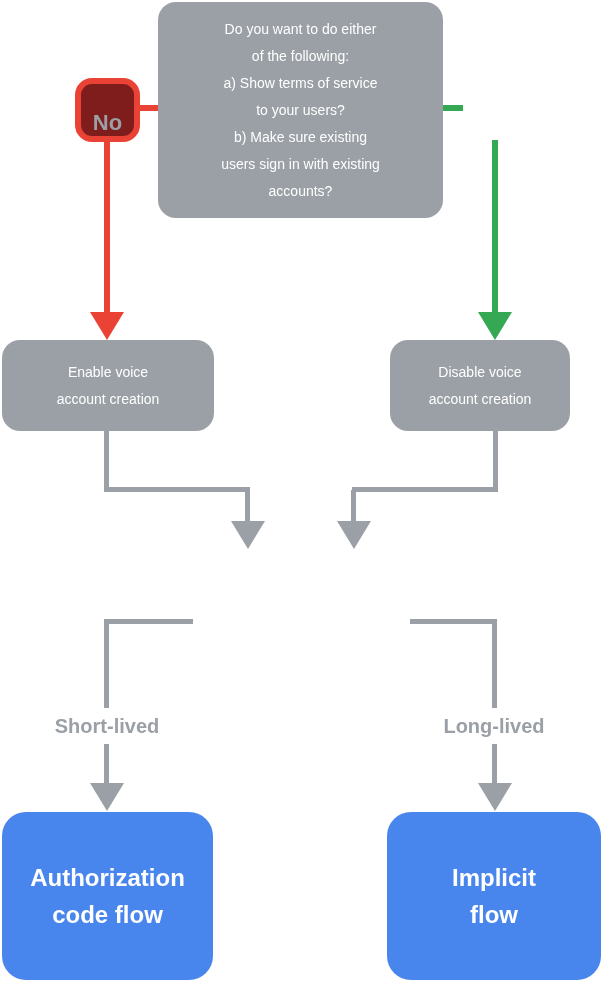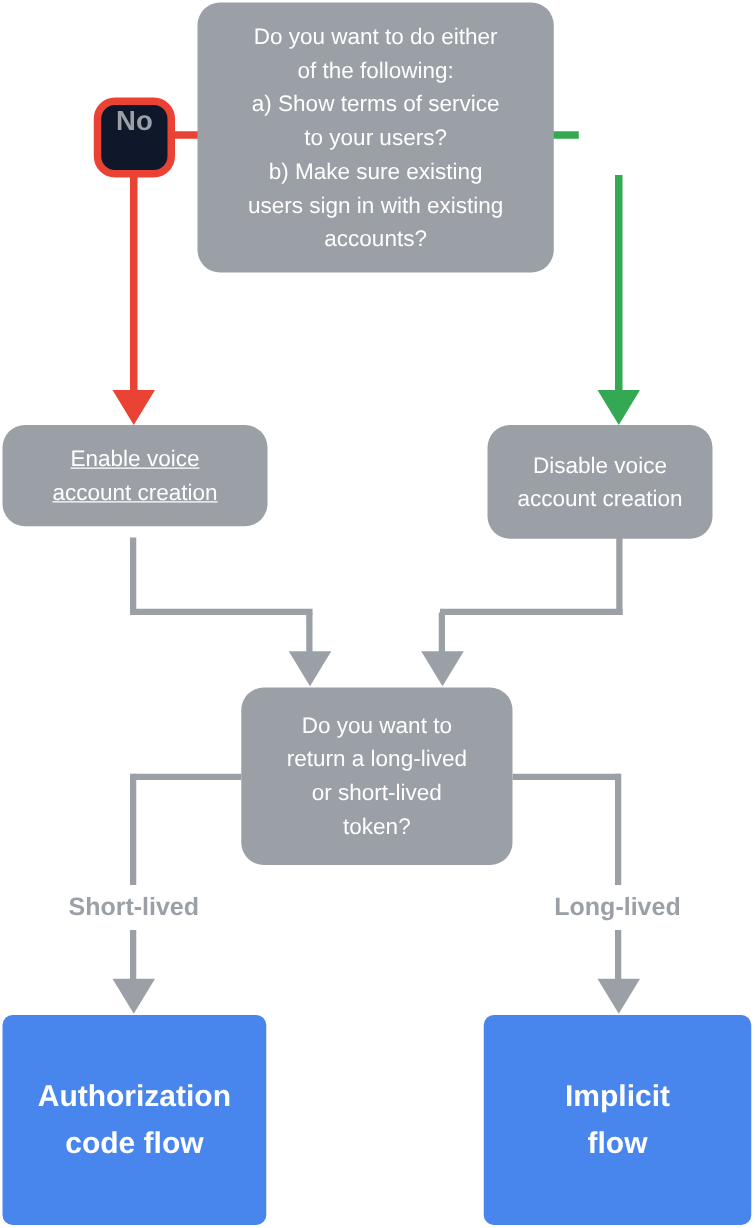--- a/index.html
+++ b/index.html
@@ -11,31 +11,31 @@
   }
   .stage { position:absolute; left:0; top:0; width:604px; height:982px; }
 
   .node {
     position:absolute; display:flex; align-items:center; justify-content:center;
     text-align:center; color:var(--node-text,#fff); white-space:pre-line;
     box-sizing:border-box; z-index:3;
   }
   .gray-node {
     background:var(--node-gray,#9AA0A6); border-radius:18px;
-    font-size:18px; line-height:27px;
+    font-size:14px; line-height:27px;
   }
   .blue-node {
-    background:var(--result-blue,#4885ED); border-radius:8px;
+    background:var(--result-blue,#4885ED); border-radius:24px;
     font-size:24px; font-weight:bold; line-height:37px;
   }
 
   .badge {
     position:absolute; width:65px; height:64px; box-sizing:border-box;
-    background:#0f172a; border:6px solid #000; border-radius:17px;
-    display:flex; align-items:flex-start; justify-content:center;
+    background:#7f1d1d; border:6px solid #000; border-radius:17px;
+    display:flex; align-items:flex-end; justify-content:center;
     font-size:22px; font-weight:bold; color:var(--label-text,#9AA0A6); z-index:4;
   }
   .badge-no  { border-color:var(--no-red,#EA4335); }
   .badge-yes { border-color:var(--yes-green,#34A853); }
 
   .line { position:absolute; background:var(--connector-gray,#9AA0A6); z-index:1; }
   .line-red   { background:var(--no-red,#EA4335); }
   .line-green { background:var(--yes-green,#34A853); }
 
   .arrowhead {
@@ -47,21 +47,21 @@
   .arrow-green { border-top-color:var(--yes-green,#34A853); }
 
   .edge-label {
     position:absolute; background:var(--label-bg,#fff);
     display:flex; align-items:center; justify-content:center;
     font-size:20px; font-weight:bold; color:var(--label-text,#9AA0A6); z-index:2;
   }
 
   
   .n-question-main { left:158px; top:2px;   width:285px; height:216px; }
-  .n-enable        { left:2px;   top:340px; width:212px; height:81px;text-decoration:underline;  }
+  .n-enable        { left:2px;   top:340px; width:212px; height:91px;  }
   .n-disable       { left:390px; top:340px; width:180px; height:91px;  }
   .n-question-token{ left:193px; top:550px; width:217px; height:142px; }
   .n-auth          { left:2px;   top:812px; width:211px; height:168px; }
   .n-implicit      { left:387px; top:812px; width:214px; height:168px; }
 
   .b-no  { left:75px;  top:78px; }
   .b-yes { left:462px; top:78px; }
 
   .l-no-h    { left:138px; top:105px; width:21px;  height:6px; }
   .l-no-v    { left:104px; top:140px; width:6px;   height:174px; }
@@ -144,26 +144,20 @@
   <div class="node gray-node n-enable">
     <span>Enable voice
 account creation</span>
   </div>
 
   <div class="node gray-node n-disable">
     <span>Disable voice
 account creation</span>
   </div>
 
-  <div class="node gray-node n-question-token">
-    <span>Do you want to
-return a long-lived
-or short-lived
-token?</span>
-  </div>
 
   <div class="node blue-node n-auth">
     <span>Authorization
 code flow</span>
   </div>
 
   <div class="node blue-node n-implicit">
     <span>Implicit
 flow</span>
   </div>

